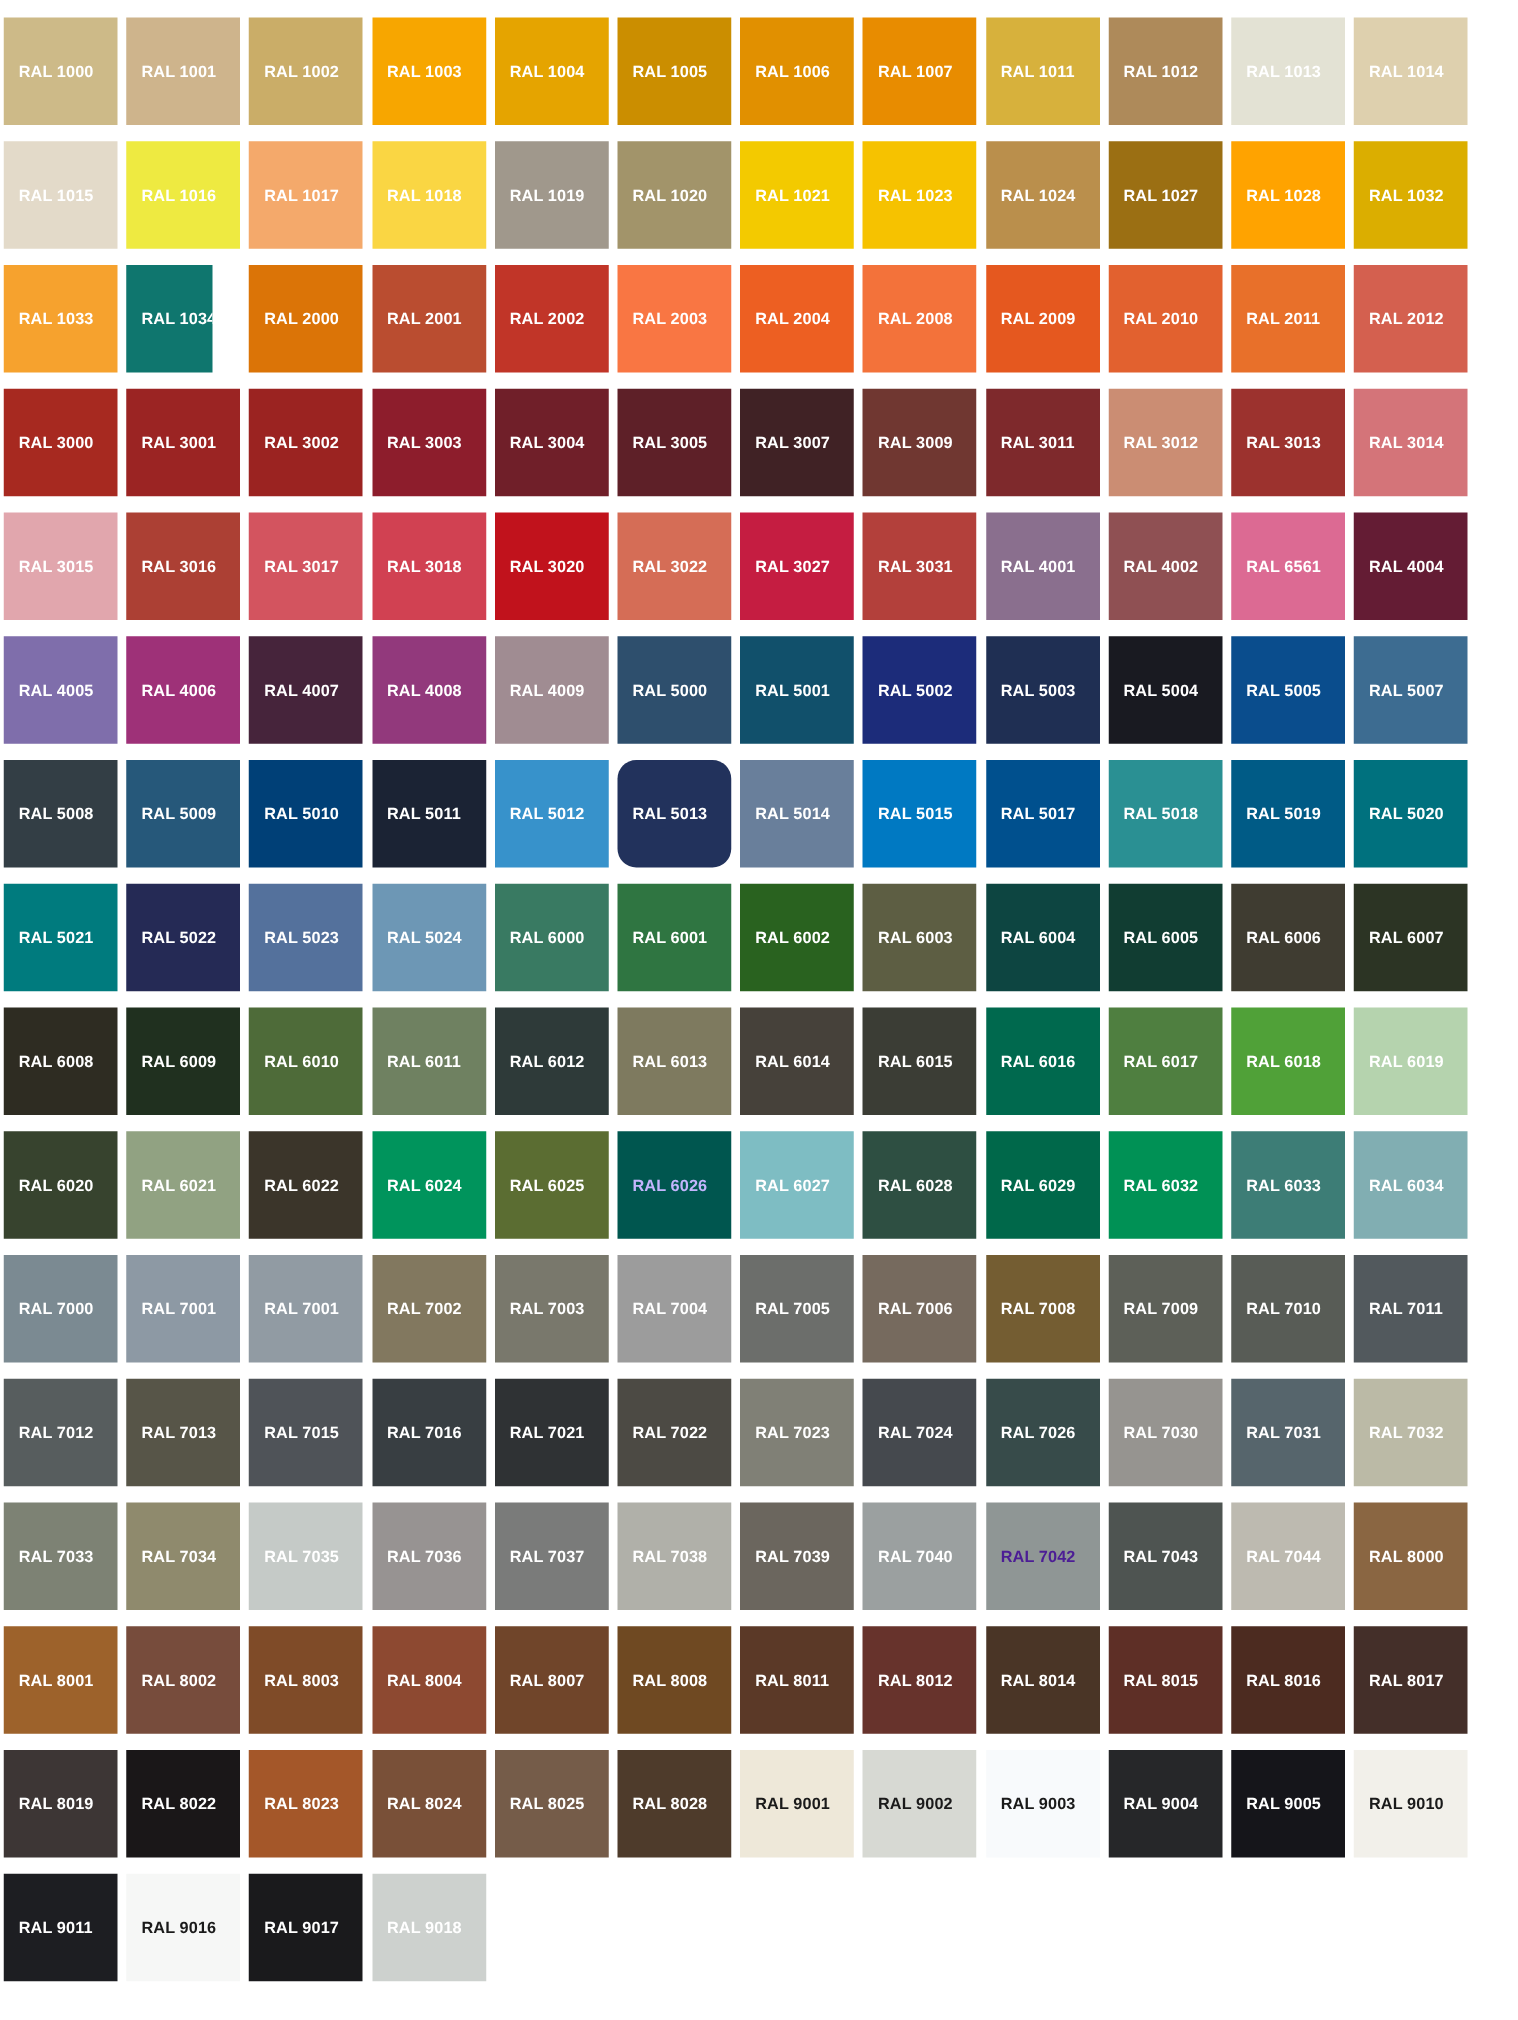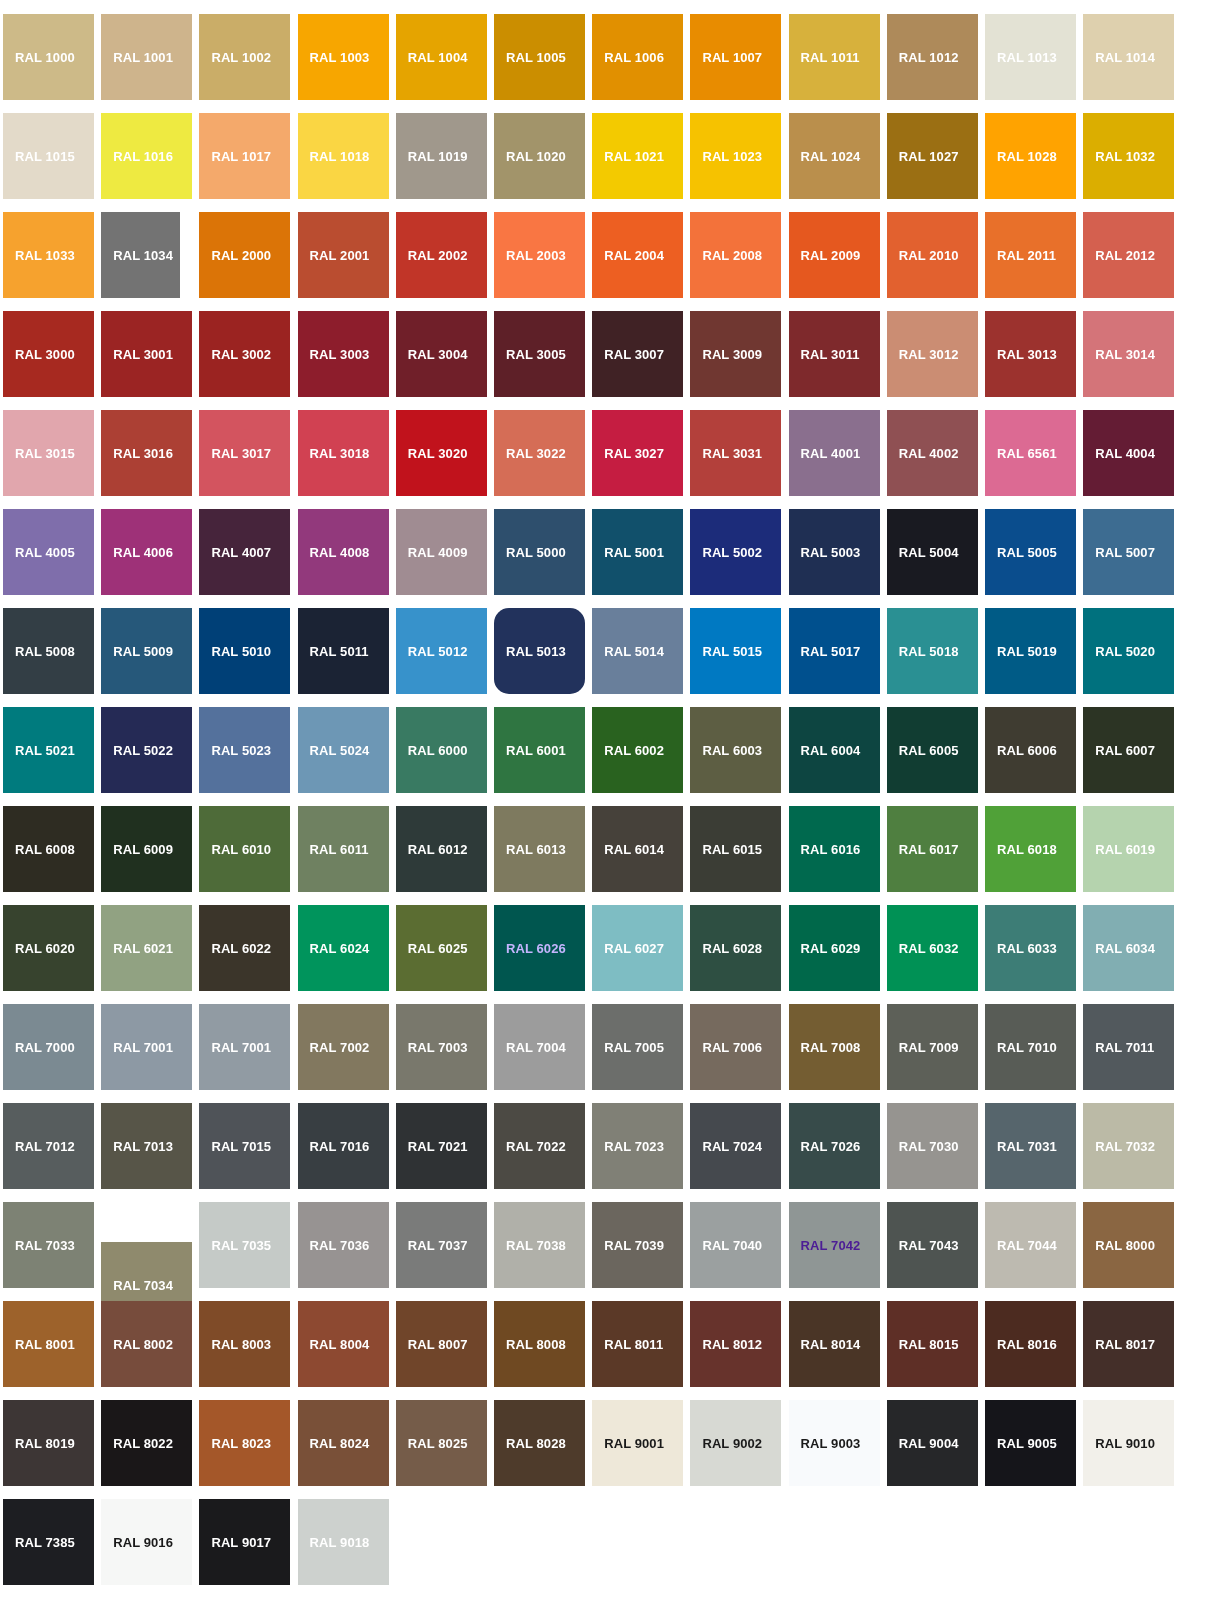--- a/index.html
+++ b/index.html
@@ -114,21 +114,21 @@
     </div>
     <div class="swatch" title="RAL 1028" style="left: 985px; top: 113px; width: 91px; height: 86px; background: rgb(255, 163, 0);">
       <span class="swatch-label light-text" style="color: rgb(255, 255, 255);">RAL 1028</span>
     </div>
     <div class="swatch" title="RAL 1032" style="left: 1083.2px; top: 113px; width: 91px; height: 86px; background: rgb(219, 174, 0);">
       <span class="swatch-label light-text" style="color: rgb(255, 255, 255);">RAL 1032</span>
     </div>
     <div class="swatch" title="RAL 1033" style="left: 3px; top: 212px; width: 91px; height: 86px; background: rgb(246, 162, 46);">
       <span class="swatch-label light-text" style="color: rgb(255, 255, 255);">RAL 1033</span>
     </div>
-    <div class="swatch" title="RAL 1034" style="left: 101.2px; top: 212px; width: 79px; height: 86px; background: #737373;">
+    <div class="swatch" title="RAL 1034" style="left: 101.2px; top: 212px; width: 69px; height: 86px; background: #0f766e;">
       <span class="swatch-label light-text" style="color: rgb(255, 255, 255);">RAL 1034</span>
     </div>
     <div class="swatch" title="RAL 2000" style="left: 199.4px; top: 212px; width: 91px; height: 86px; background: rgb(219, 116, 7);">
       <span class="swatch-label light-text" style="color: rgb(255, 255, 255);">RAL 2000</span>
     </div>
     <div class="swatch" title="RAL 2001" style="left: 297.6px; top: 212px; width: 91px; height: 86px; background: rgb(186, 77, 48);">
       <span class="swatch-label light-text" style="color: rgb(255, 255, 255);">RAL 2001</span>
     </div>
     <div class="swatch" title="RAL 2002" style="left: 395.8px; top: 212px; width: 91px; height: 86px; background: rgb(193, 53, 40);">
       <span class="swatch-label light-text" style="color: rgb(255, 255, 255);">RAL 2002</span>
@@ -474,21 +474,21 @@
     </div>
     <div class="swatch" title="RAL 7031" style="left: 985px; top: 1103px; width: 91px; height: 86px; background: rgb(86, 101, 108);">
       <span class="swatch-label light-text" style="color: rgb(255, 255, 255);">RAL 7031</span>
     </div>
     <div class="swatch" title="RAL 7032" style="left: 1083.2px; top: 1103px; width: 91px; height: 86px; background: rgb(187, 186, 166);">
       <span class="swatch-label light-text" style="color: rgb(255, 255, 255);">RAL 7032</span>
     </div>
     <div class="swatch" title="RAL 7033" style="left: 3px; top: 1202px; width: 91px; height: 86px; background: rgb(125, 130, 116);">
       <span class="swatch-label light-text" style="color: rgb(255, 255, 255);">RAL 7033</span>
     </div>
-    <div class="swatch" title="RAL 7034" style="left: 101.2px; top: 1202px; width: 91px; height: 86px; background: rgb(143, 138, 109); margin-top: 40px;">
+    <div class="swatch" title="RAL 7034" style="left: 101.2px; top: 1202px; width: 91px; height: 86px; background: rgb(143, 138, 109);">
       <span class="swatch-label light-text" style="color: rgb(255, 255, 255);">RAL 7034</span>
     </div>
     <div class="swatch" title="RAL 7035" style="left: 199.4px; top: 1202px; width: 91px; height: 86px; background: rgb(197, 202, 199);">
       <span class="swatch-label light-text" style="color: rgb(255, 255, 255);">RAL 7035</span>
     </div>
     <div class="swatch" title="RAL 7036" style="left: 297.6px; top: 1202px; width: 91px; height: 86px; background: rgb(151, 147, 146);">
       <span class="swatch-label light-text" style="color: rgb(255, 255, 255);">RAL 7036</span>
     </div>
     <div class="swatch" title="RAL 7037" style="left: 395.8px; top: 1202px; width: 91px; height: 86px; background: rgb(122, 123, 122);">
       <span class="swatch-label light-text" style="color: rgb(255, 255, 255);">RAL 7037</span>
@@ -580,21 +580,21 @@
     <div class="swatch" title="RAL 9004" style="left: 886.8px; top: 1400px; width: 91px; height: 86px; background: rgb(38, 39, 41);">
       <span class="swatch-label light-text" style="color: rgb(255, 255, 255);">RAL 9004</span>
     </div>
     <div class="swatch" title="RAL 9005" style="left: 985px; top: 1400px; width: 91px; height: 86px; background: rgb(21, 21, 26);">
       <span class="swatch-label light-text" style="color: rgb(255, 255, 255);">RAL 9005</span>
     </div>
     <div class="swatch" title="RAL 9010" style="left: 1083.2px; top: 1400px; width: 91px; height: 86px; background: rgb(242, 240, 234);">
       <span class="swatch-label dark-text" style="color: rgb(26, 26, 26);">RAL 9010</span>
     </div>
     <div class="swatch" title="RAL 9011" style="left: 3px; top: 1499px; width: 91px; height: 86px; background: rgb(29, 30, 34);">
-      <span class="swatch-label light-text" style="color: rgb(255, 255, 255);">RAL 7385</span>
+      <span class="swatch-label light-text" style="color: rgb(255, 255, 255);">RAL 9011</span>
     </div>
     <div class="swatch" title="RAL 9016" style="left: 101.2px; top: 1499px; width: 91px; height: 86px; background: rgb(246, 247, 246);">
       <span class="swatch-label dark-text" style="color: rgb(26, 26, 26);">RAL 9016</span>
     </div>
     <div class="swatch" title="RAL 9017" style="left: 199.4px; top: 1499px; width: 91px; height: 86px; background: rgb(26, 26, 28);">
       <span class="swatch-label light-text" style="color: rgb(255, 255, 255);">RAL 9017</span>
     </div>
     <div class="swatch" title="RAL 9018" style="left: 297.6px; top: 1499px; width: 91px; height: 86px; background: rgb(205, 209, 206);">
       <span class="swatch-label light-text" style="color: rgb(255, 255, 255);">RAL 9018</span>
     </div>

